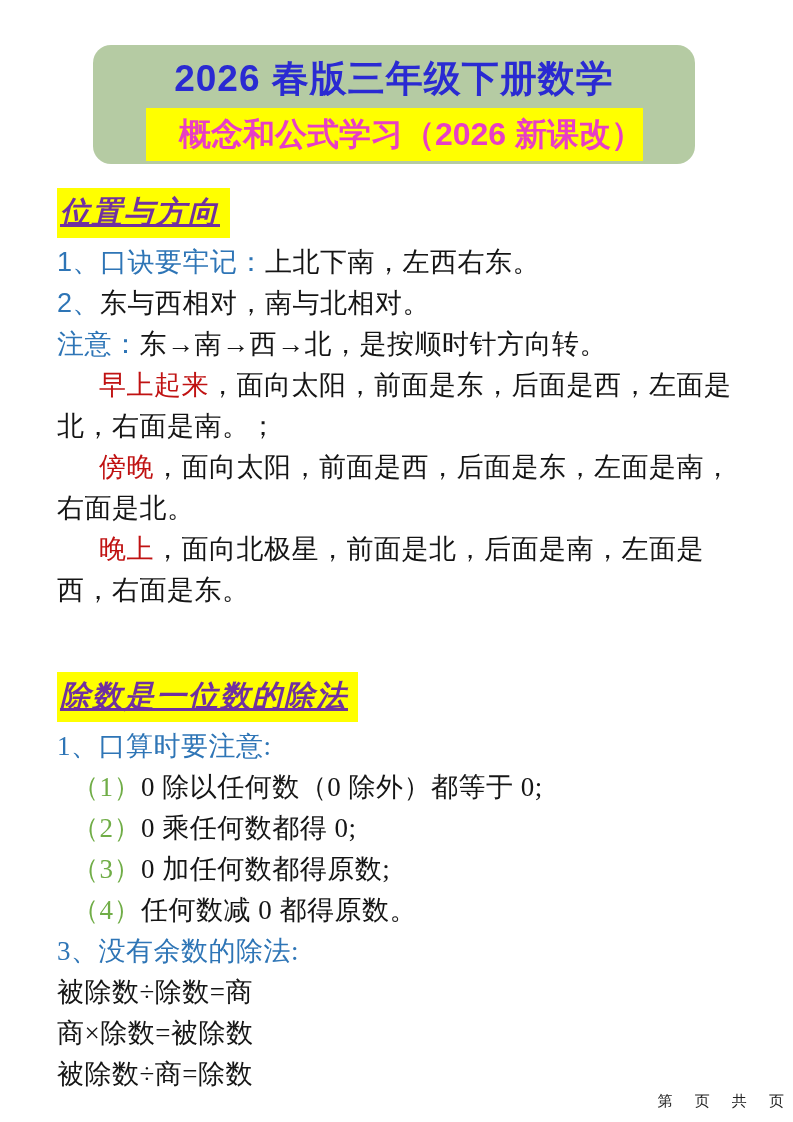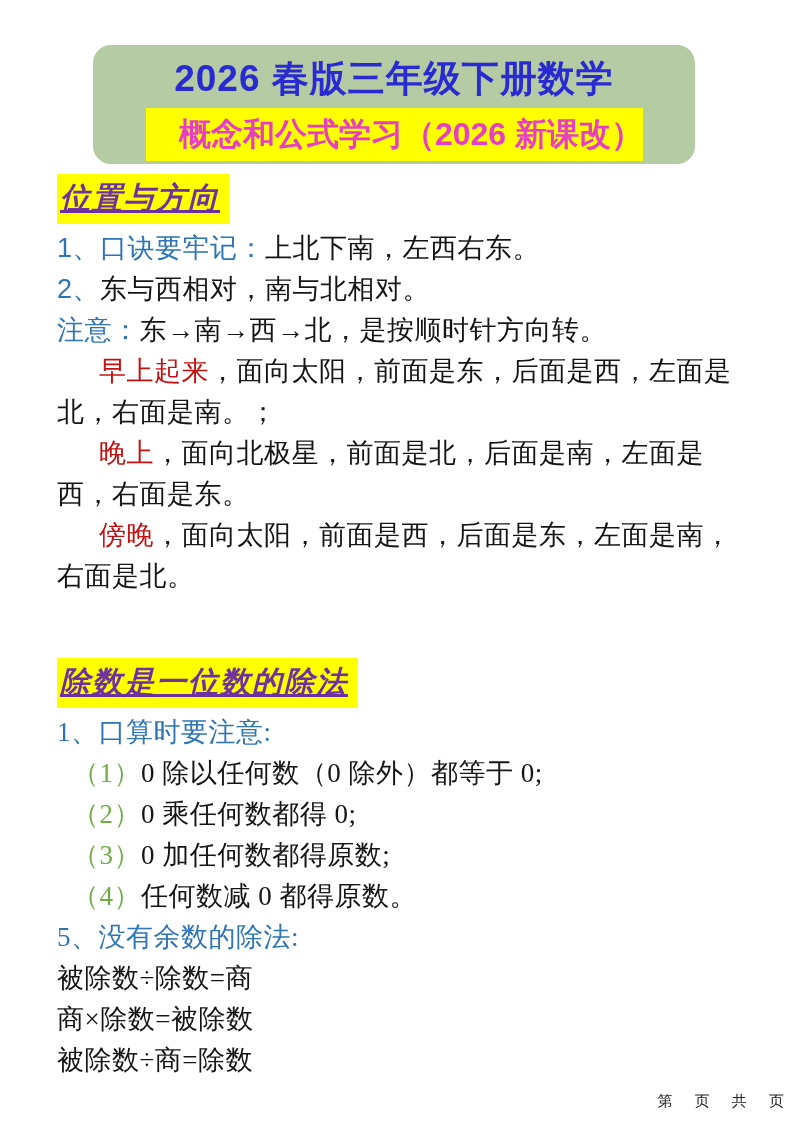--- a/index.html
+++ b/index.html
@@ -35,21 +35,21 @@
     position:absolute;left:53px;top:63px;width:497px;height:53px;
     background:var(--hl-yellow);
     display:flex;align-items:center;justify-content:flex-end;
   }
   .subtitle-text{
     font-size:32px;font-weight:bold;color:var(--magenta);
     white-space:nowrap;letter-spacing:0px;
   }
 
   
-  .content{position:absolute;left:57px;top:174px;width:700px;}
+  .content{position:absolute;left:57px;top:188px;width:700px;}
   .sec-heading{height:46px;margin-bottom:8px;}
   .sec-heading .hl{
     display:inline-block;background:var(--hl-yellow);
     color:var(--purple);font-size:30px;font-weight:bold;font-style:italic;
     text-decoration:underline;
     padding:4px 10px 5px 3px;letter-spacing:2px;
   }
   .line{
     margin:0;font-size:27px;line-height:41px;color:var(--black);
     letter-spacing:0.5px;font-weight:500;
@@ -82,34 +82,34 @@
   <div class="content">
 
     <div class="section section-1">
       <div class="sec-heading">
         <span class="hl">位置与方向</span>
       </div>
       <p class="line"><span class="seg-blue">1、口诀要牢记：</span><span class="seg-black">上北下南，左西右东。</span></p>
       <p class="line"><span class="seg-blue">2、</span><span class="seg-black">东与西相对，南与北相对。</span></p>
       <p class="line"><span class="seg-blue">注意：</span><span class="seg-black">东→南→西→北，是按顺时针方向转。</span></p>
       <p class="line"><span class="seg-red">早上起来</span><span class="seg-black">，面向太阳，前面是东，后面是西，左面是北，右面是南。；</span></p>
+      <p class="line"><span class="seg-red">傍晚</span><span class="seg-black">，面向太阳，前面是西，后面是东，左面是南，右面是北。</span></p>
       <p class="line"><span class="seg-red">晚上</span><span class="seg-black">，面向北极星，前面是北，后面是南，左面是西，右面是东。</span></p>
-      <p class="line"><span class="seg-red">傍晚</span><span class="seg-black">，面向太阳，前面是西，后面是东，左面是南，右面是北。</span></p>
     </div>
 
     <div class="section section-2">
       <div class="sec-heading">
         <span class="hl">除数是一位数的除法</span>
       </div>
       <p class="line"><span class="seg-blue">1、口算时要注意:</span></p>
       <p class="line indent"><span class="seg-green">（1）</span><span class="seg-black">0 除以任何数（0 除外）都等于 0;</span></p>
       <p class="line indent"><span class="seg-green">（2）</span><span class="seg-black">0 乘任何数都得 0;</span></p>
       <p class="line indent"><span class="seg-green">（3）</span><span class="seg-black">0 加任何数都得原数;</span></p>
       <p class="line indent"><span class="seg-green">（4）</span><span class="seg-black">任何数减 0 都得原数。</span></p>
-      <p class="line"><span class="seg-blue">5、没有余数的除法:</span></p>
+      <p class="line"><span class="seg-blue">3、没有余数的除法:</span></p>
       <p class="line"><span class="seg-black">被除数÷除数=商</span></p>
       <p class="line"><span class="seg-black">商×除数=被除数</span></p>
       <p class="line"><span class="seg-black">被除数÷商=除数</span></p>
     </div>
 
   </div>
 
   <div class="page-footer">第 页 共 页</div>
 
 </div>

